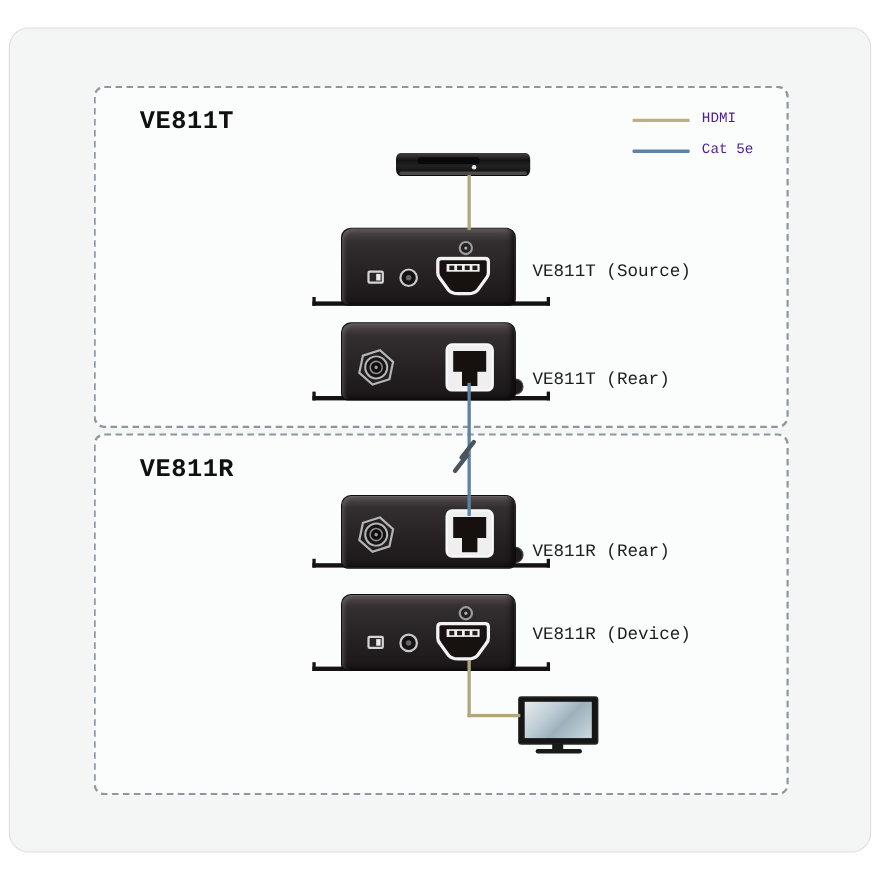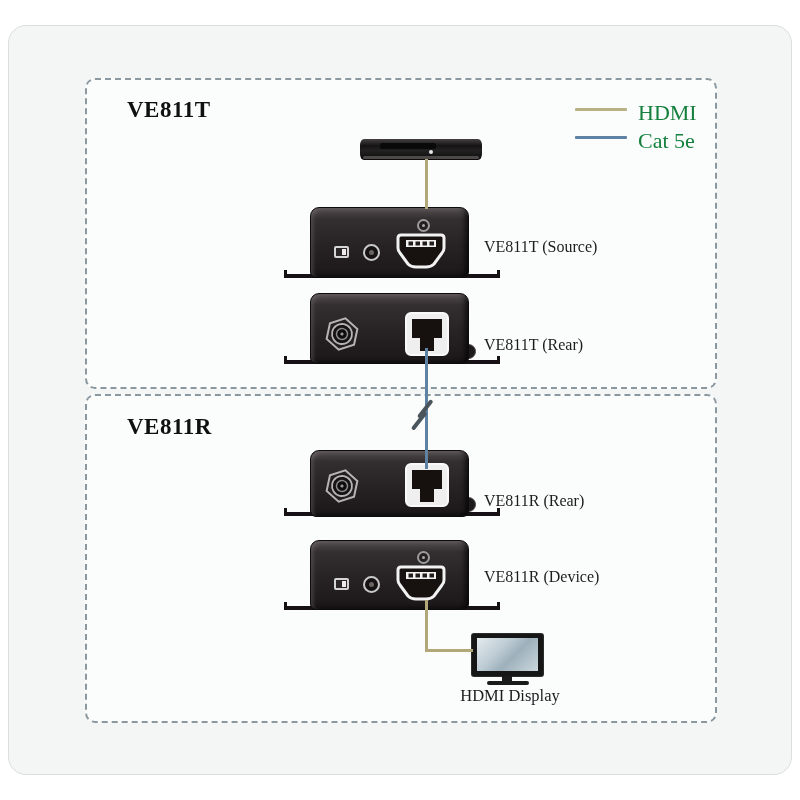--- a/index.html
+++ b/index.html
@@ -1,31 +1,31 @@
 <!DOCTYPE html>
 <html><head>
 <meta charset="utf-8">
 <style>
   html,body{margin:0;padding:0;background:#ffffff;}
   .page{position:relative;width:800px;height:792px;background:#ffffff;overflow:hidden;
-        font-family:Liberation Serif, serif;color:#1d1d1f;}
+        font-family:Liberation Mono, monospace;color:#1d1d1f;}
   .card{position:absolute;left:8px;top:25px;width:782px;height:748px;background:#f4f6f5;
         border:1px solid #dcdedd;border-radius:18px;}
   .dashed-box{position:absolute;left:85px;width:628px;border:2px dashed #8b98a0;
         border-radius:10px;background:#fbfcfc;}
   .box-t{top:78px;height:307px;}
   .box-r{top:394px;height:325px;}
   .section-title{position:absolute;font-weight:bold;font-size:23px;letter-spacing:.5px;color:#101010;}
   .label{position:absolute;font-size:16px;color:#1d1d1f;white-space:nowrap;}
   .center-label{text-align:center;}
   
   .legend-swatch{position:absolute;width:52px;height:3px;border-radius:1px;}
   .swatch-hdmi{background:#b9b084;}
   .swatch-cat5e{background:#5d82a4;}
-  .legend-label{position:absolute;font-size:22px;color:#15803d;text-align:right;}
+  .legend-label{position:absolute;font-size:13px;color:#4c1d95;text-align:right;}
   
   .cable{position:absolute;z-index:5;}
   .cable-hdmi{background:#b1a778;}
   .cable-cat5e{background:#5d82a4;}
   .v-line{width:3px;}
   .h-line{height:3px;}
   .break-slash{position:absolute;z-index:6;width:22px;height:3.5px;background:#49545c;
         border-radius:2px;transform:rotate(-52deg);}
   
   .device-body{position:absolute;z-index:3;width:157px;
@@ -165,14 +165,13 @@
   <div class="label" style="left:484px;top:568px;">VE811R (Device)</div>
 
   <div class="cable cable-hdmi v-line" style="left:425px;top:600px;height:52px;"></div>
   <div class="cable cable-hdmi h-line" style="left:425px;top:649px;width:48px;"></div>
 
   <div class="monitor" style="left:472px;top:634px;">
     <div class="monitor-screen"></div>
   </div>
   <div class="monitor-neck" style="left:502px;top:676px;"></div>
   <div class="monitor-base" style="left:487px;top:681px;"></div>
-  <div class="label center-label" style="left:430px;top:686px;width:160px;font-size:16.5px;">HDMI Display</div>
 </div>
 
 </body></html>

